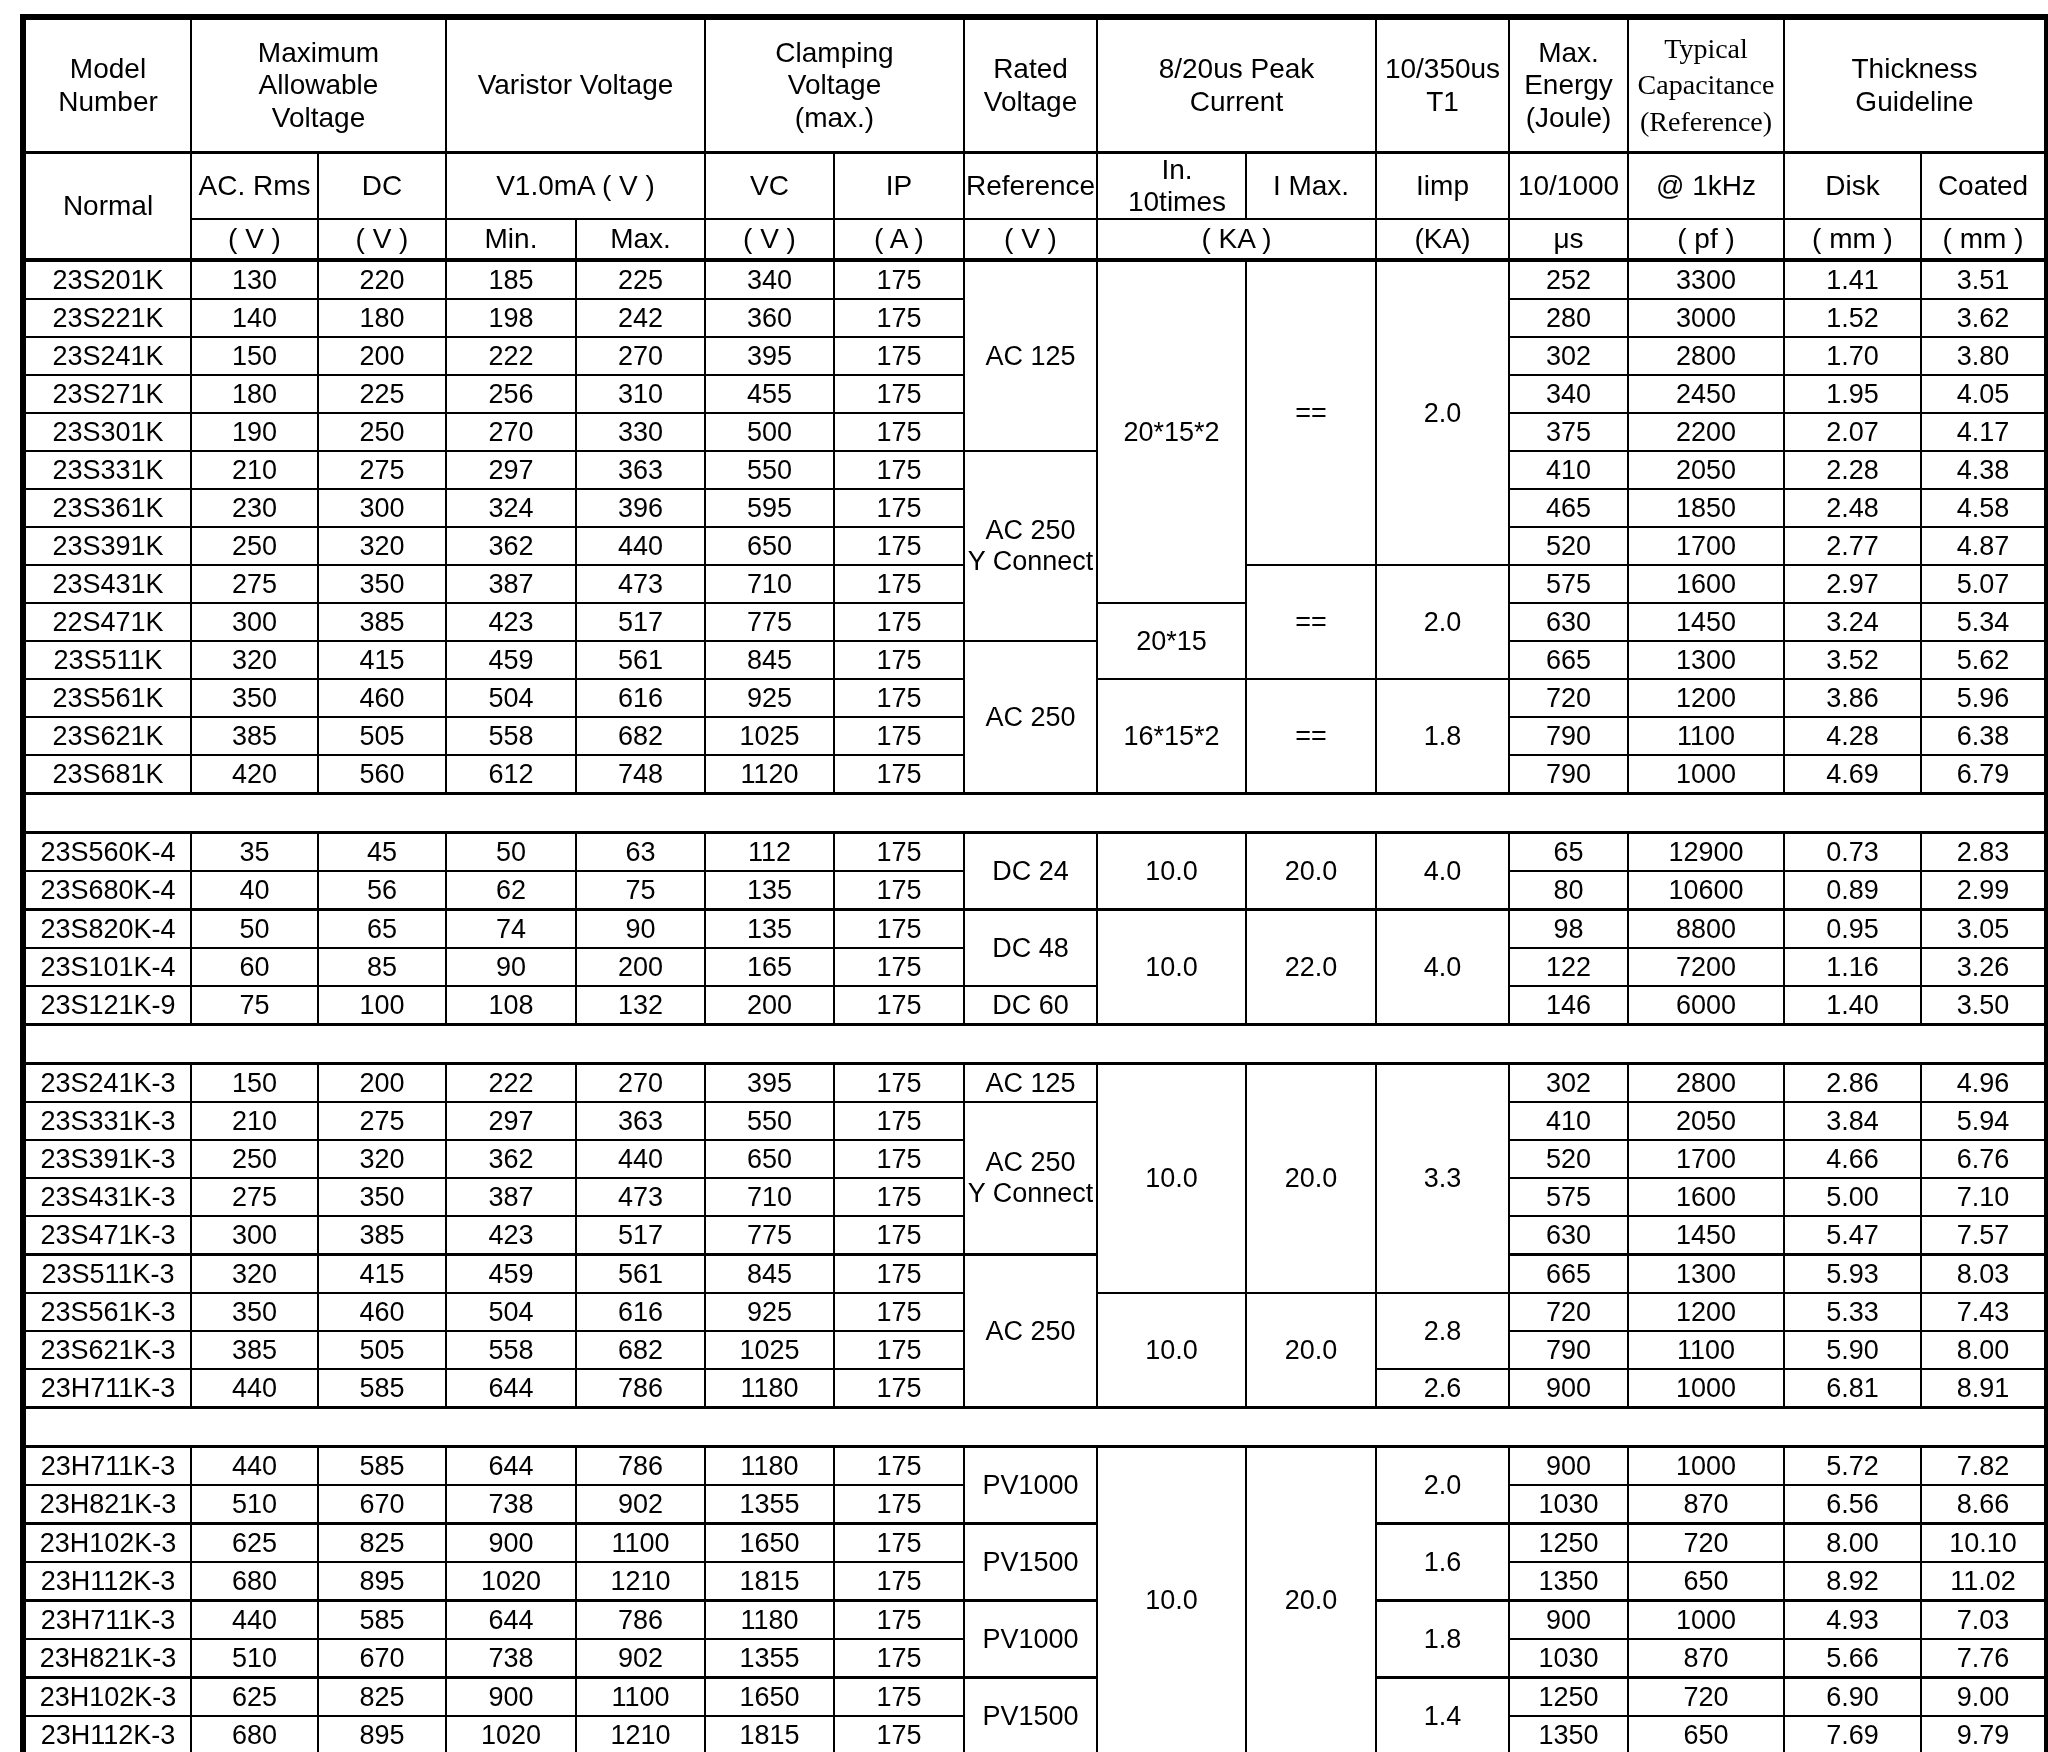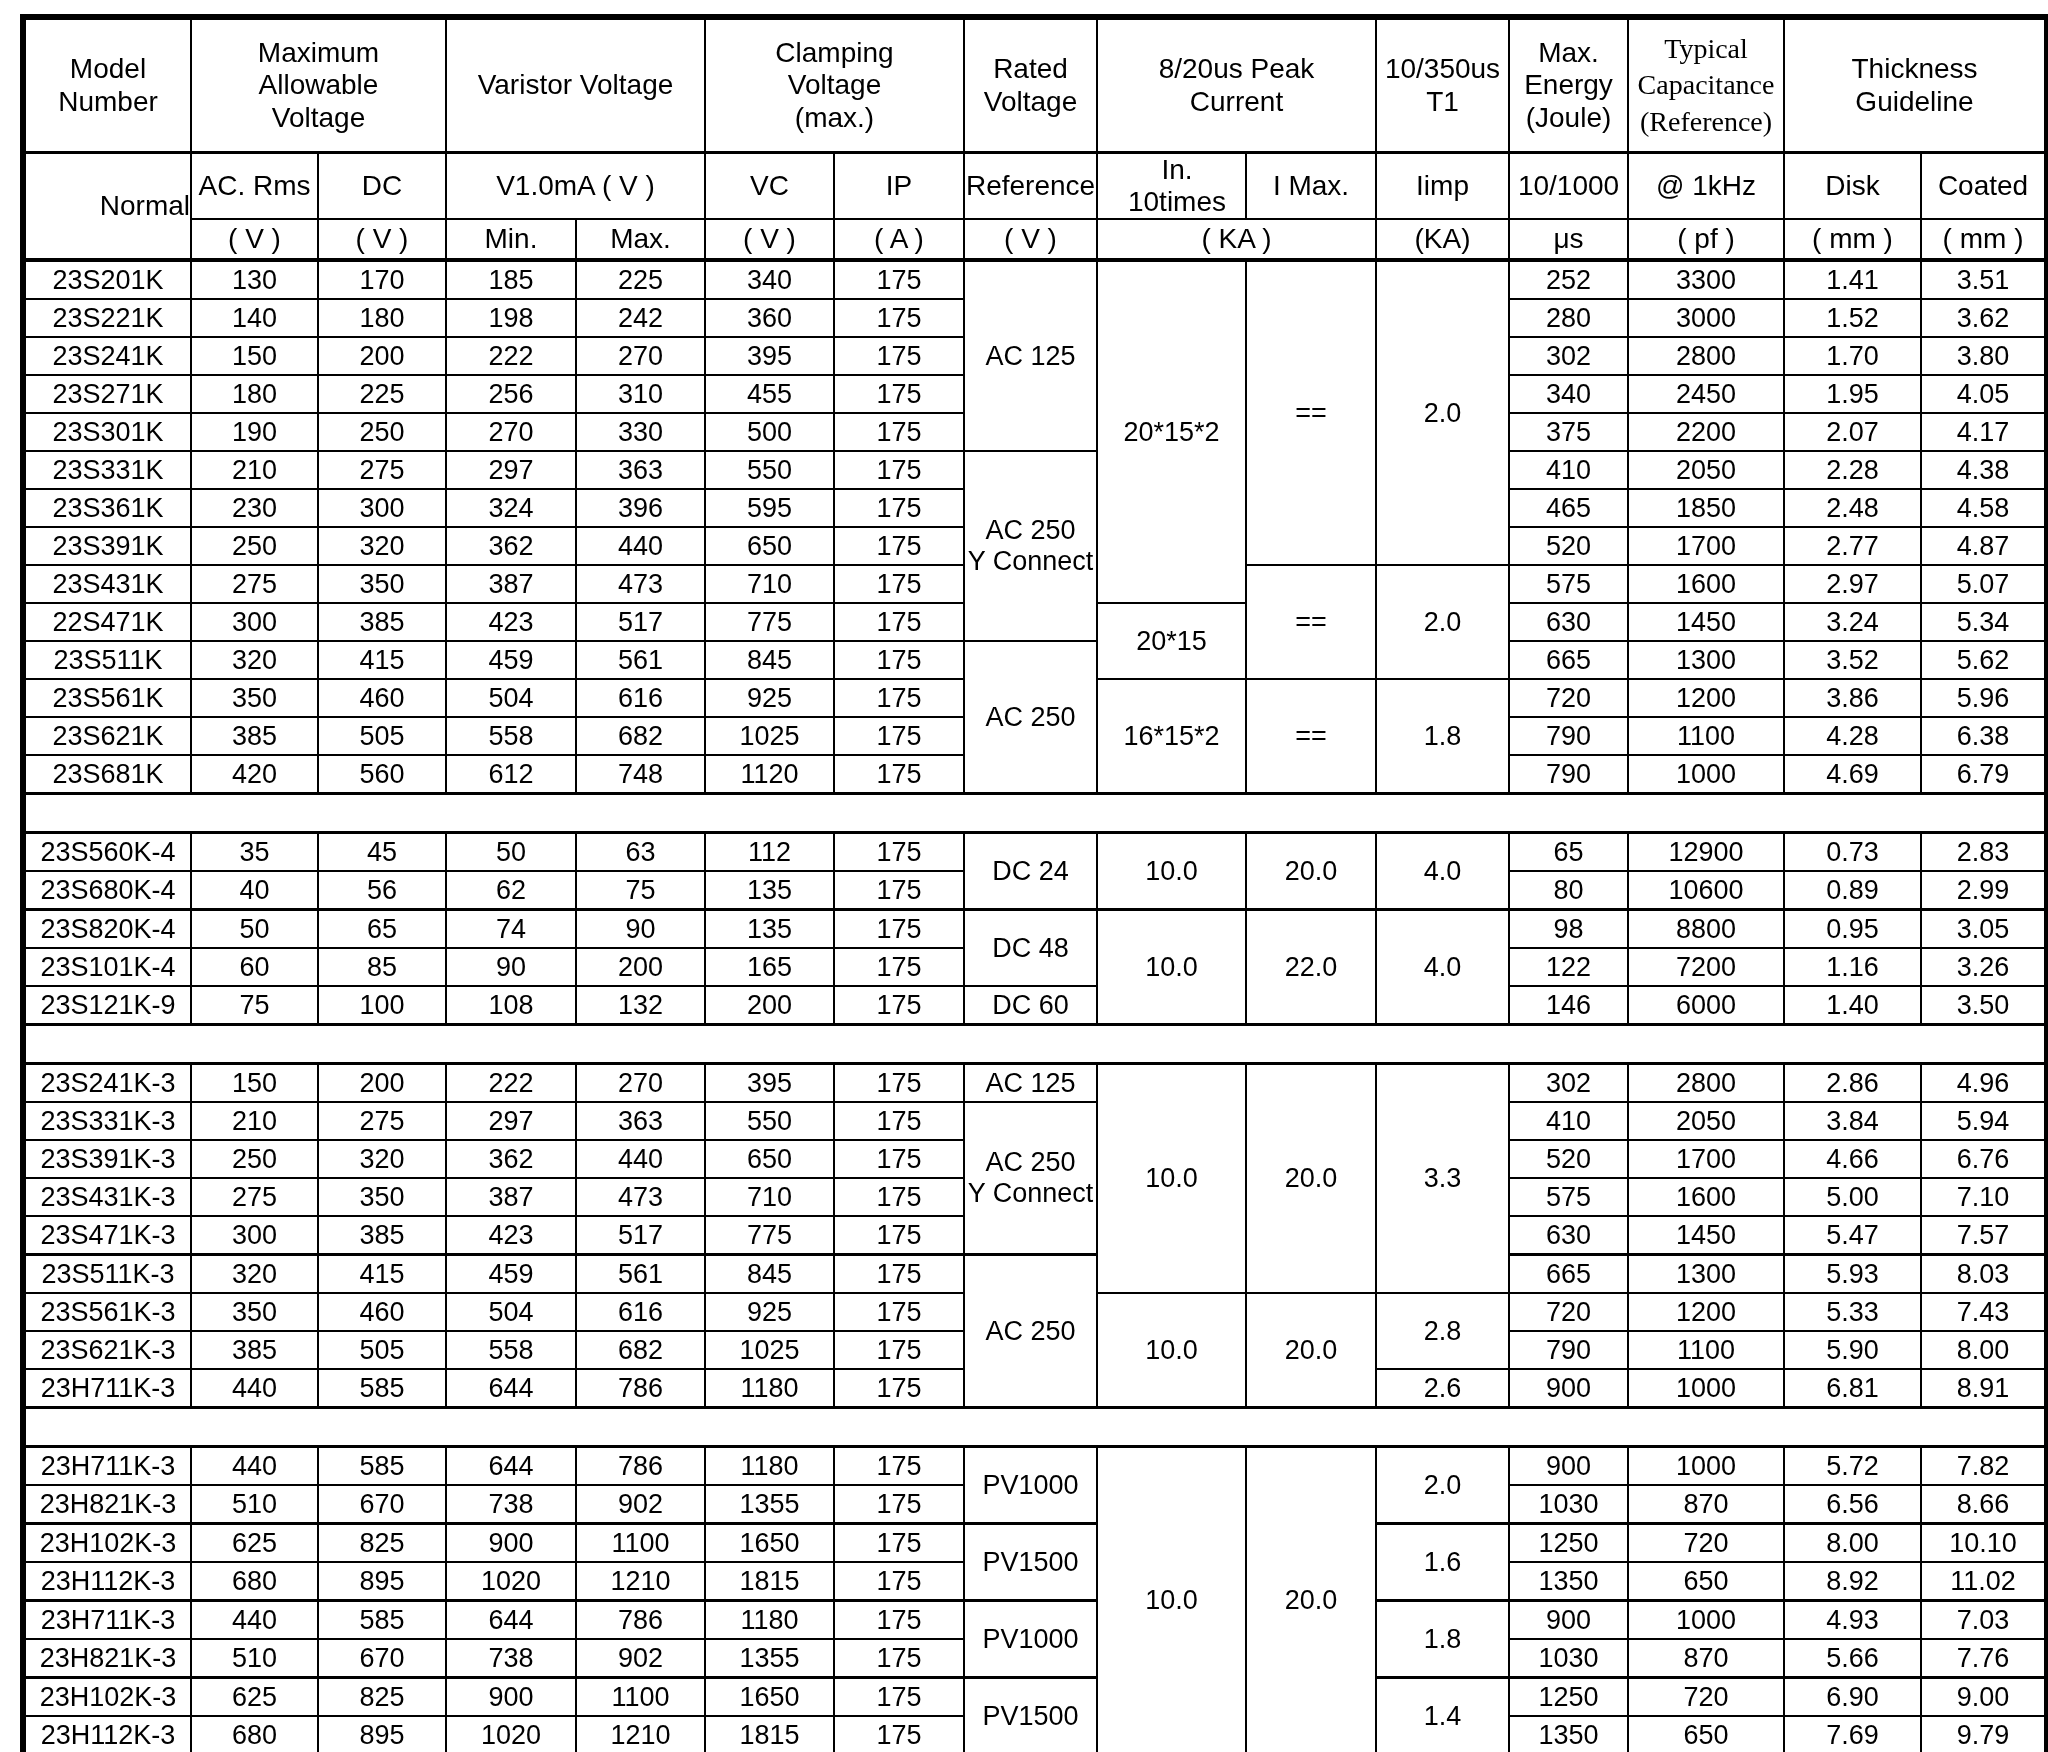--- a/index.html
+++ b/index.html
@@ -20,21 +20,21 @@
     height:36px;
     line-height:1.15;
     white-space:pre-line;
     overflow:hidden;
   }
   tr.h1 td{height:131px;font-size:28px;border-bottom:3px solid #000;}
   tr.h2 td{height:38px;font-size:28px;}
   tr.h3 td{height:38px;font-size:28px;border-bottom:4px solid #000;}
   td.sm{font-size:23px;padding-left:11px;}
   td.capcell{font-size:25px;line-height:1.3;font-family:Liberation Serif, serif;}
-  td.hb{border-bottom:4px solid #000;text-align:right;}
+  td.hb{border-bottom:4px solid #000;}
   tr.sep td{height:36px;border-top:3px solid #000;border-bottom:3px solid #000;}
   tr.ht td{border-top:3px solid #000;}
 </style>
 </head>
 <body>
 
 <table class="spec">
   <colgroup>
       <col style="width: 168px;">
       <col style="width: 127px;">
@@ -105,21 +105,21 @@
         <td colspan="2">( KA )</td>
         <td>(KA)</td>
         <td>μs</td>
         <td>( pf )</td>
         <td>( mm )</td>
         <td>( mm )</td>
       </tr>
       <tr>
         <td>23S201K</td>
         <td>130</td>
-        <td>170</td>
+        <td>220</td>
         <td>185</td>
         <td>225</td>
         <td>340</td>
         <td>175</td>
         <td rowspan="5">AC 125</td>
         <td rowspan="9">20*15*2</td>
         <td rowspan="8">==</td>
         <td rowspan="8">2.0</td>
         <td>252</td>
         <td>3300</td>

